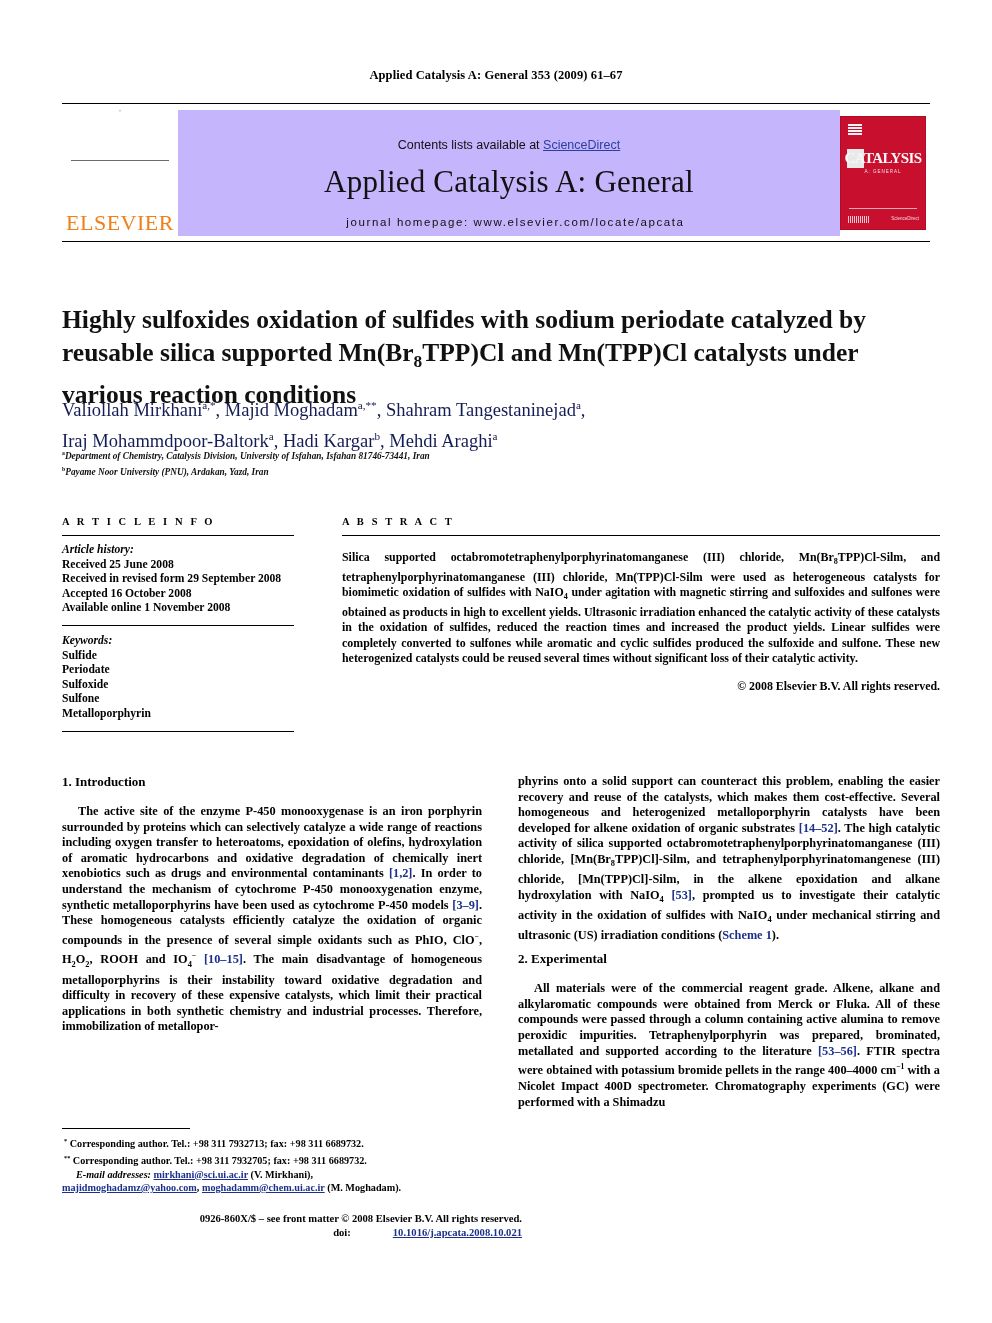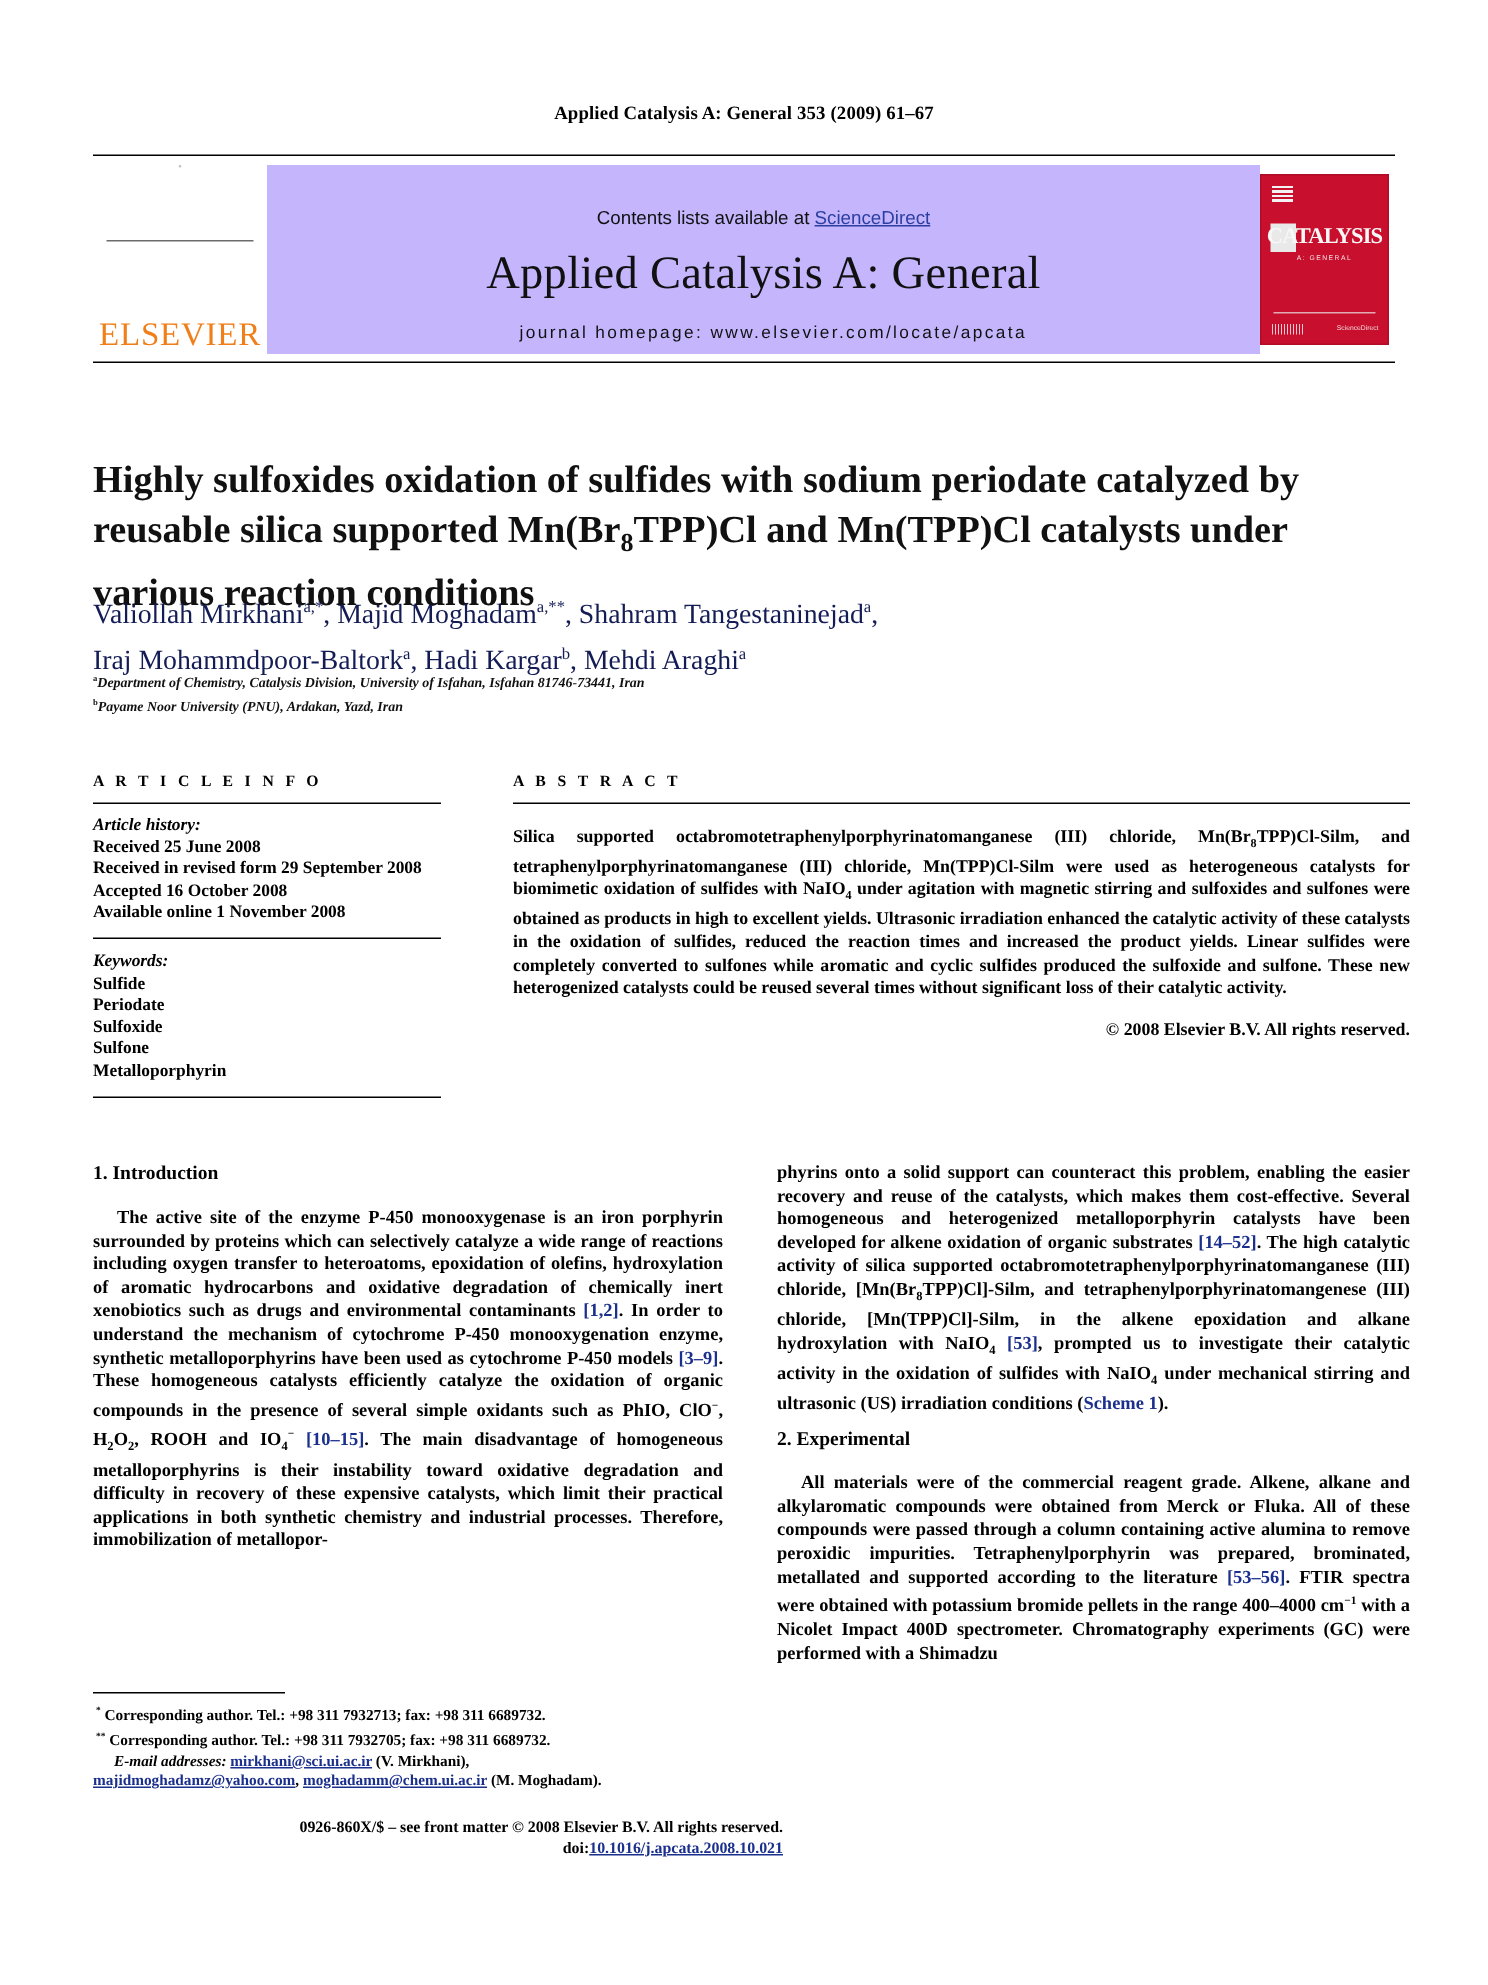--- a/index.html
+++ b/index.html
@@ -325,21 +325,21 @@
   .bottom-matter {
     position: absolute;
     top: 1212px;
     left: 62px;
     width: 460px;
     font-size: 10.6px;
     line-height: 14px;
     font-weight: bold;
     text-align: right;
   }
-  .doi-link { color: #1b2f8c; }
+  .doi-link { color: #1b2f8c; margin-left: 42px; }
 </style>
 </head>
 <body>
 
 <div class="page">
 
   <div class="running-head">Applied Catalysis A: General 353 (2009) 61–67</div>
 
   <div class="banner-wrap">
     <div class="banner-rule"></div>

